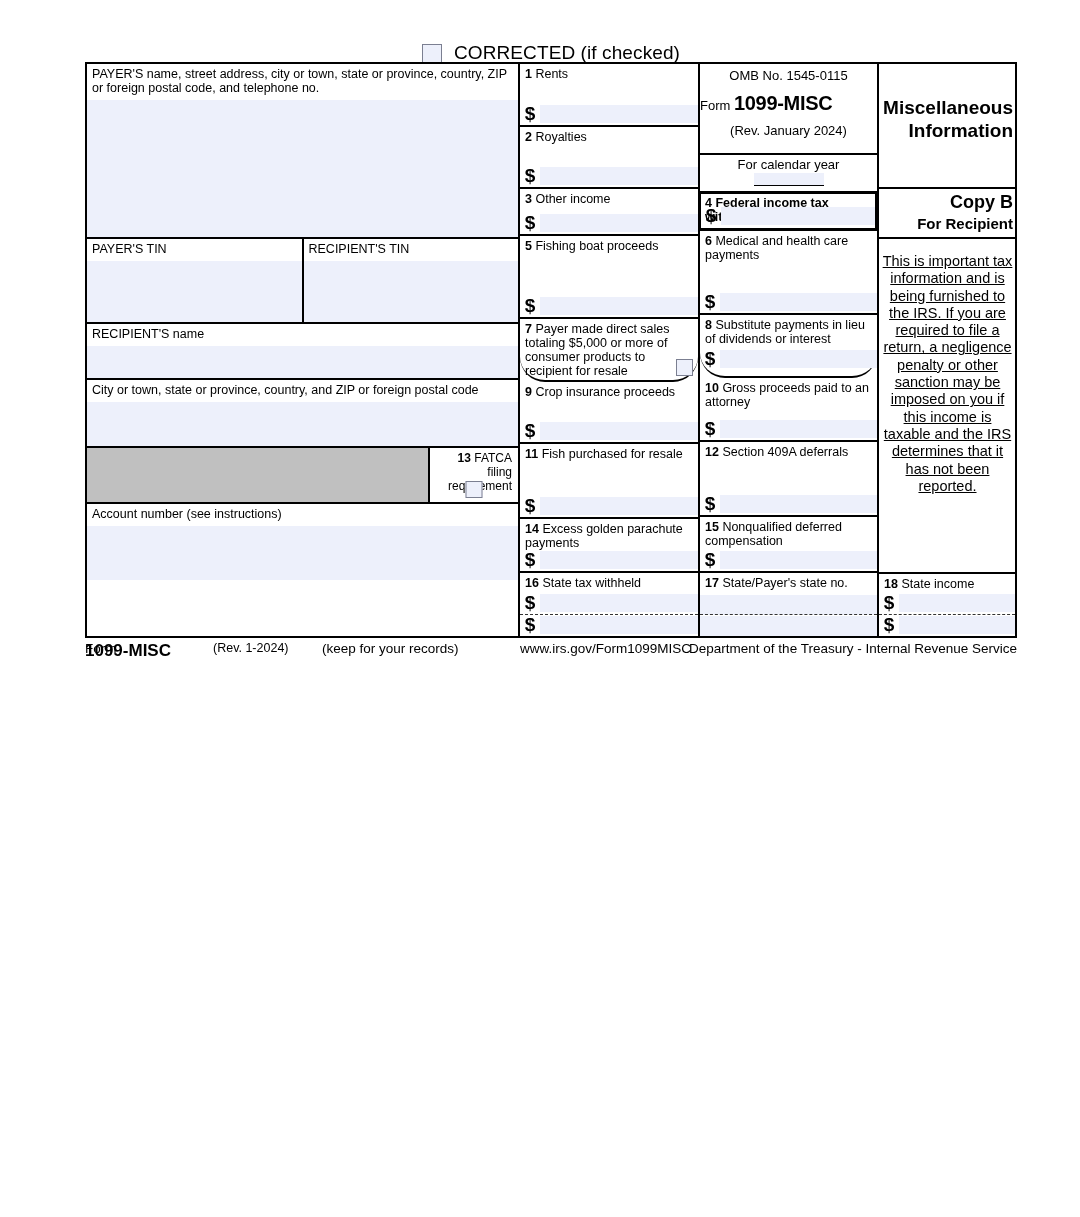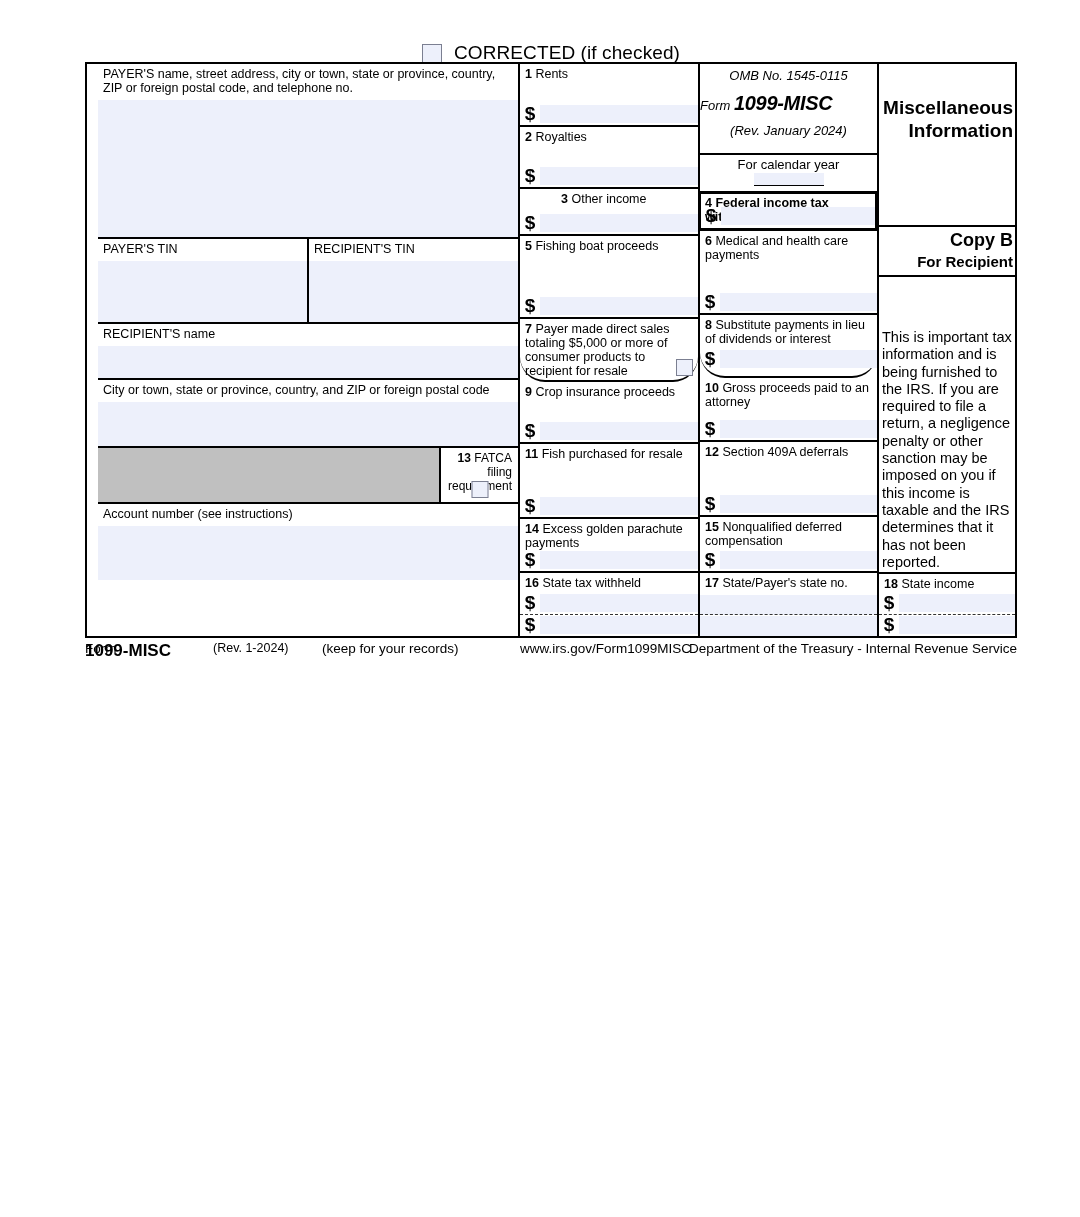--- a/index.html
+++ b/index.html
@@ -23,24 +23,24 @@
   .corrected-label { font-size: 19px; letter-spacing: .1px; }
 
   
   .form {
     position: absolute; left: 85px; top: 62px;
     width: 932px; height: 576px;
     border: 2px solid #000;
     display: flex;
   }
   
-  .col-left  { width: 433px; border-right: 2px solid #000; display: flex; flex-direction: column; padding-left: 11px; }
+  .col-left  { width: 433px; border-right: 2px solid #000; display: flex; flex-direction: column; }
   .col-mid   { width: 180px; border-right: 2px solid #000; display: flex; flex-direction: column; }
   .col-right { width: 179px; border-right: 2px solid #000; display: flex; flex-direction: column; }
-  .col-far   { width: 136px; display: flex; flex-direction: column; gap: 38px; }
+  .col-far   { width: 136px; display: flex; flex-direction: column; }
 
   .cell { position: relative; border-bottom: 2px solid #000; }
   .cell:last-child { border-bottom: none; }
 
   .lbl { font-size: 12.5px; line-height: 14px; padding: 3px 4px 0 5px; display: block; }
   .lbl b { font-weight: bold; }
   .num { font-weight: bold; }
 
   
   .money {
@@ -77,30 +77,30 @@
     position: absolute; left: 50%; transform: translateX(-50%); bottom: 4px;
     width: 17px; height: 17px; border: 1px solid #7b7f91; background: #edf0fb;
   }
 
   .account { height: 76px; }
   .account .entry { top: 22px; }
 
   
   .c1 { height: 64px; }
   .c2 { height: 64px; }
-  .c3 { height: 48px; padding-left: 36px; }
+  .c3 { height: 48px; }
   .c5 { height: 85px; }
   .c7 { height: 64px; border-radius: 25px; }
   .c9 { height: 64px; }
   .c11 { height: 76px; }
   .c14 { height: 56px; }
   .c16 { height: 64px; }
 
   
-  .omb { height: 92px; position: relative; font-style: italic; }
+  .omb { height: 92px; position: relative; }
   .omb .omb-line { font-size: 13px; text-align: center; padding-top: 4px; }
   .omb .form-line { margin-top: 9px; font-size: 13px; }
   .omb .form-line b { font-size: 20px; letter-spacing: -.3px; }
   .omb .rev { text-align: center; font-size: 13px; margin-top: 8px; }
   .calyear { height: 38px; text-align: center; position: relative; }
   .calyear .cy-lbl { font-size: 13px; padding-top: 2px; }
   .calyear .cy-fill {
     width: 70px; height: 13px; background: #edf0fb;
     border-bottom: 1px solid #000; margin: 1px auto 0;
   }
@@ -125,21 +125,21 @@
     position: absolute; right: 2px; top: 2px;
     text-align: right; font-weight: bold; font-size: 18px; line-height: 22px;
   }
   .copy-cell .forrec {
     position: absolute; right: 2px; top: 26px;
     text-align: right; font-weight: bold; font-size: 15px;
   }
   .notice-cell { flex: 1; position: relative; }
   .notice {
     position: absolute; right: 2px; left: 3px; top: 14px;
-    text-align: left; font-size: 14.5px; line-height: 17.3px;
+    text-align: center; font-size: 14.5px; line-height: 17.3px; text-decoration: underline;
   }
 
   
   .state-cell { position: relative; height: 64px; }
   .state-cell .money.m1 { bottom: 22px; }
   .state-cell .money.m2 { bottom: 0px; }
   .state-split {
     position: absolute; left: 0; right: 0; bottom: 21px;
     border-bottom: 1px dashed #333;
   }

